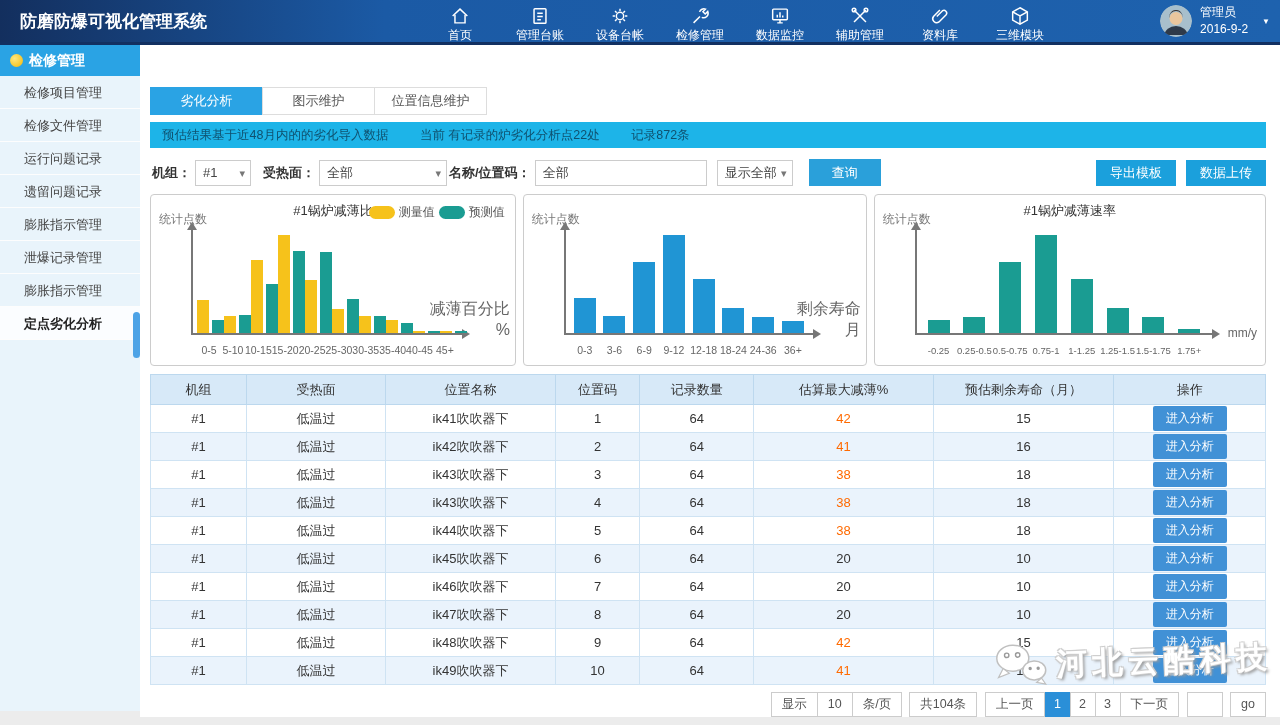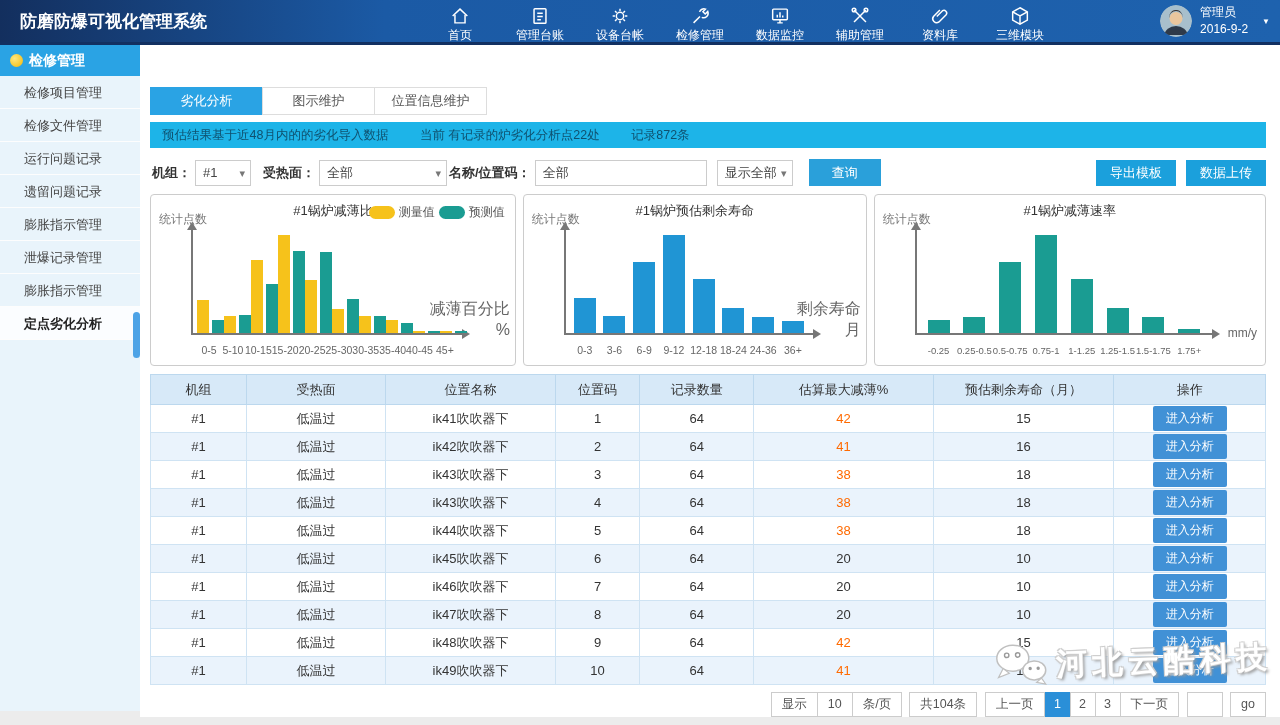--- a/index.html
+++ b/index.html
@@ -264,21 +264,20 @@
           <div class="tick">35-40</div>
           <div class="tick">40-45</div>
           <div class="tick">45+</div>
         </div>
         <div class="xlabel">
           <div>减薄百分比</div>
           <div>%</div>
         </div>
       </div>
       <div class="panel single">
-        <div class="chart-title">#1锅炉预估剩余寿命</div>
         <div class="ylabel">统计点数</div>
         <div class="axis-y"></div>
         <div class="axis-x"></div>
         <div class="bars">
           <div class="group">
             <div class="bar" style="height:36%;background:#2095d4"></div>
           </div>
           <div class="group">
             <div class="bar" style="height:17%;background:#2095d4"></div>
           </div>

